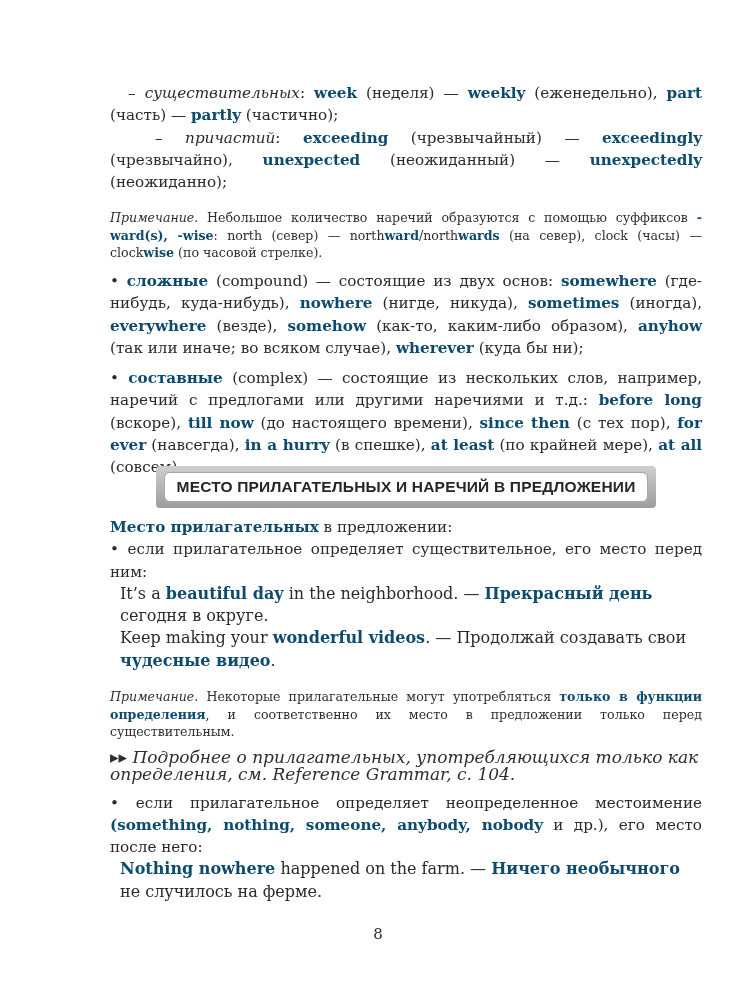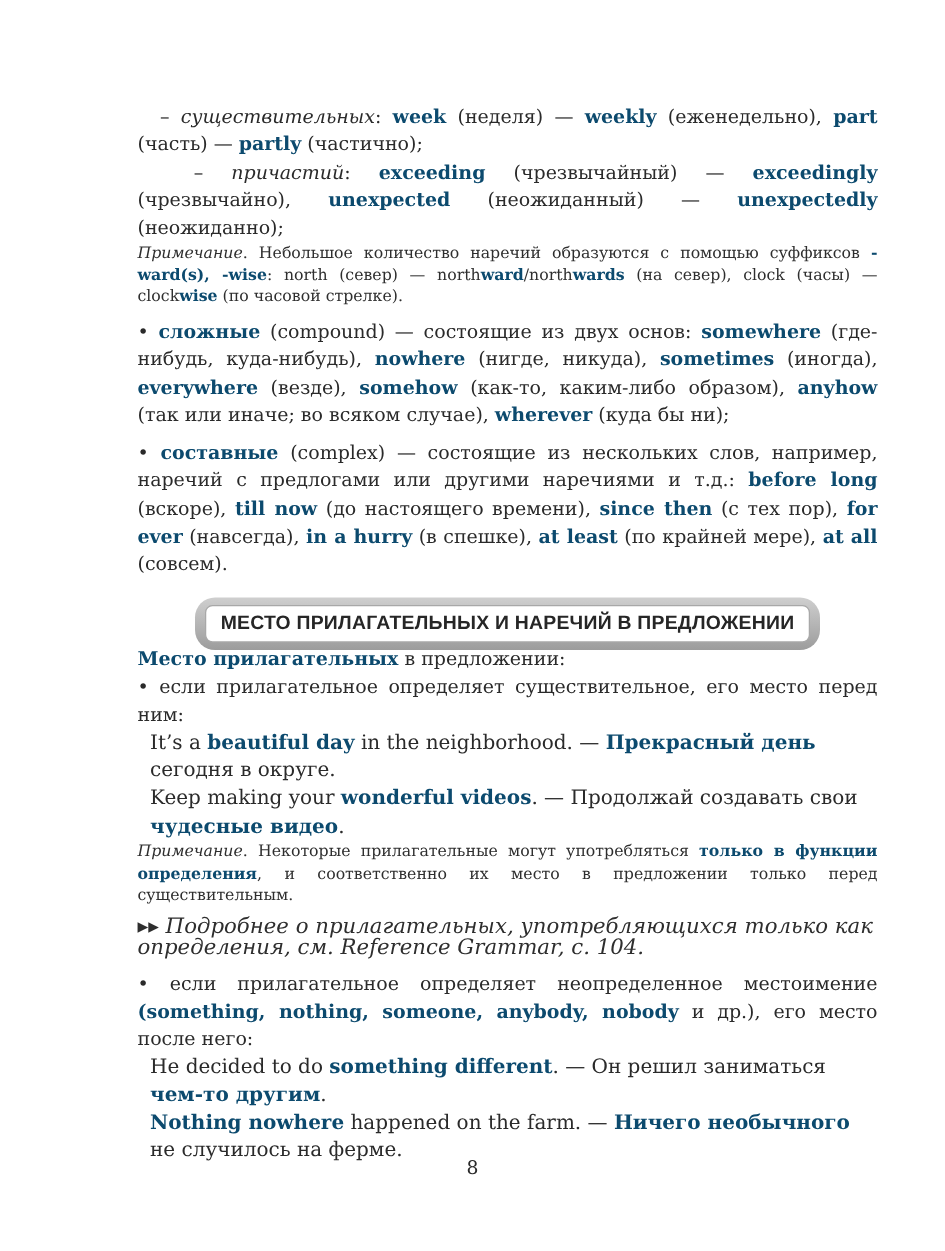--- a/index.html
+++ b/index.html
@@ -2,27 +2,27 @@
 <html><head>
 <meta charset="utf-8">
 <style>
   html, body { margin: 0; padding: 0; background: #ffffff; }
   body { width: 756px; height: 1001px; position: relative; overflow: hidden;
          font-family: "DejaVu Serif", "Liberation Serif", serif; color: #2a2a2a; }
   .page { position: absolute; left: 110px; top: 82px; width: 592px; }
   .p { font-size: 15.2px; line-height: 22.3px; margin: 0; text-align: justify; text-align-last: left; }
   .p b, .note b, .ex b { font-weight: bold; color: #0c4a6e; }
   .p i { font-style: italic; }
-  .note { font-size: 12.6px; line-height: 17.5px; margin: 0 0 0 0; text-align: justify; color: #2e2e2e; }
+  .note { font-size: 12.6px; line-height: 17.5px; margin: 16px 0 0 0; text-align: justify; color: #2e2e2e; }
   .note i { font-style: italic; }
   .bullet { margin-top: 8px; }
   .ex { font-size: 16px; line-height: 22.3px; margin: 0 0 0 10px; }
   .ref { font-size: 17px; line-height: 17.5px; font-style: italic; margin: 8px 0 0 0; color: #2e2e2e; }
   .header-wrap { position: absolute; left: 156px; top: 466px; width: 500px; height: 42px;
-                 border-radius: 16px; background: linear-gradient(#cfcfcf, #9c9c9c); margin-top: 12px; }
+                 border-radius: 4px; background: linear-gradient(#cfcfcf, #9c9c9c); }
   .header-inner { position: absolute; left: 8px; top: 6px; right: 8px; bottom: 6px; background: #fff;
                   border-radius: 6px; border: 1px solid #a8a8a8; display: flex; align-items: center; justify-content: center; }
   .header-text { font-family: "Liberation Sans", "DejaVu Sans", sans-serif; font-weight: bold; font-size: 15.5px;
                  letter-spacing: 0.2px; color: #262626; }
   .page2 { position: absolute; left: 110px; top: 516px; width: 592px; }
   .pagenum { position: absolute; left: 0; width: 756px; top: 925px; text-align: center; font-size: 15px; color: #2a2a2a; }
 </style>
 </head>
 <body>
 
@@ -41,17 +41,16 @@
 </div>
 
 <div class="page2">
   <p class="p"><b>Место прилагательных</b><span> в предложении:</span></p>
   <p class="p"><span>• </span><span>если прилагательное определяет существительное, его место перед ним:</span></p>
   <p class="ex"><span>It’s a </span><b>beautiful day</b><span> in the neighborhood. — </span><b>Прекрасный день</b><span> сегодня в округе.</span></p>
   <p class="ex"><span>Keep making your </span><b>wonderful videos</b><span>. — Продолжай создавать свои </span><b>чудесные видео</b><span>.</span></p>
   <p class="note"><i>Примечание</i><span>. Некоторые прилагательные могут употребляться </span><b>только в функции определения</b><span>, и соответственно их место в предложении только перед существительным.</span></p>
   <p class="ref"><span style="font-style:normal;">▸▸ </span><span>Подробнее о прилагательных, употребляющихся только как определения, см. Reference Grammar, с. 104.</span></p>
   <p class="p bullet"><span>• </span><span>если прилагательное определяет неопределенное местоимение </span><b>(something, nothing, someone, anybody, nobody</b><span> и др.), его место после него:</span></p>
-  <p class="ex"><span>He decided to do </span><b>something different</b><span>. — Он решил заниматься </span><b>чем-то другим</b><span>.</span></p>
   <p class="ex"><b>Nothing nowhere</b><span> happened on the farm. — </span><b>Ничего необычного</b><span> не случилось на ферме.</span></p>
 </div>
 
 <div class="pagenum">8</div>
 
 </body></html>

